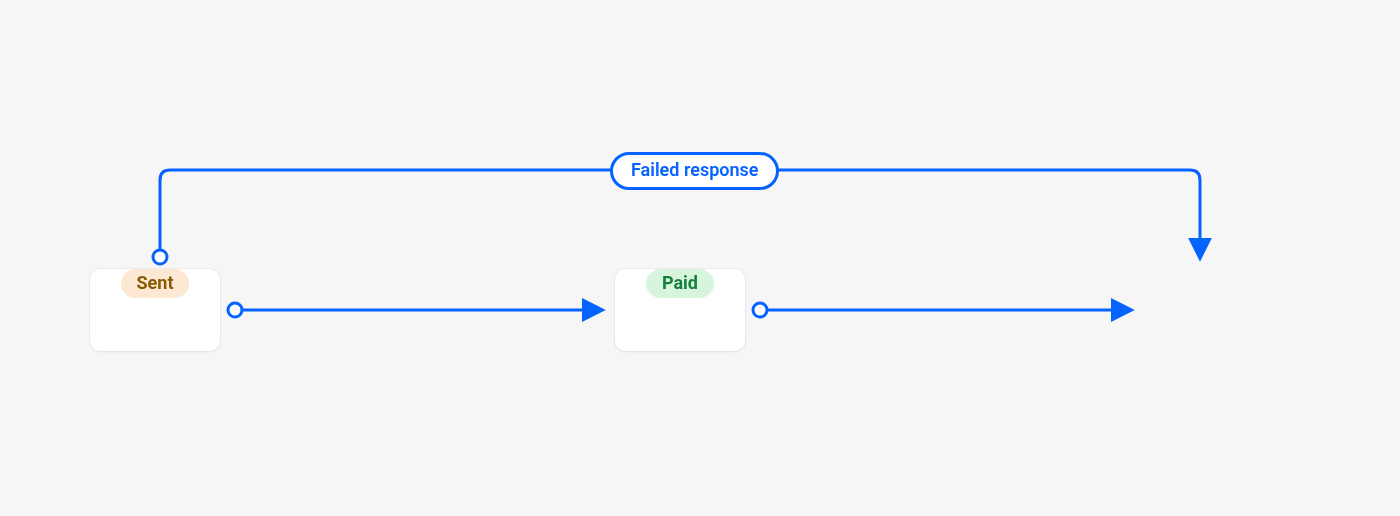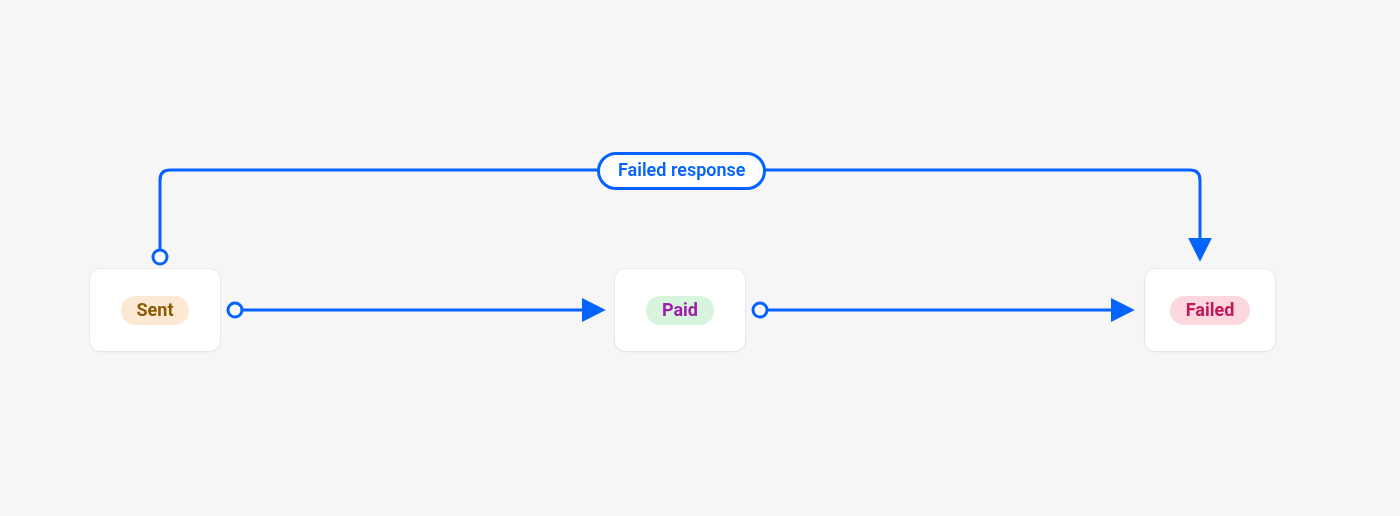--- a/index.html
+++ b/index.html
@@ -19,32 +19,32 @@
 
   
   .node {
     position: absolute;
     width: 130px;
     height: 82px;
     background: #ffffff;
     border-radius: 10px;
     box-shadow: 0 1px 3px rgba(0,0,0,0.06), 0 0 0 1px rgba(0,0,0,0.03);
     display: flex;
-    align-items: center;
+    align-items: flex-start;
     justify-content: center;
   }
   .badge {
     padding: 5px 16px 6px;
     border-radius: 999px;
     font-size: 18px;
     font-weight: 700;
     line-height: 1;
   }
   .badge-sent   { background: #fde8d4; color: #8a5a00; }
-  .badge-paid   { background: #d7f5dc; color: #a21caf; }
+  .badge-paid   { background: #d7f5dc; color: #15803d; }
   .badge-failed { background: #fcd7de; color: #c2185b; }
 
   
   .pill {
     position: absolute;
     background: #ffffff;
     border: 3px solid #0563ff;
     color: #0563ff;
     font-size: 18px;
     font-weight: 600;
@@ -87,19 +87,16 @@
   </svg>
 
   <div class="node" style="left:90px;  top:269px;">
     <span class="badge badge-sent">Sent</span>
   </div>
 
   <div class="node" style="left:615px; top:269px;">
     <span class="badge badge-paid">Paid</span>
   </div>
 
-  <div class="node" style="left:1145px; top:269px;">
-    <span class="badge badge-failed">Failed</span>
-  </div>
 
-  <div class="pill" style="left:597px; top:152px;">Failed response</div>
+  <div class="pill" style="left:610px; top:152px;">Failed response</div>
 
 </div>
 
 </body></html>

